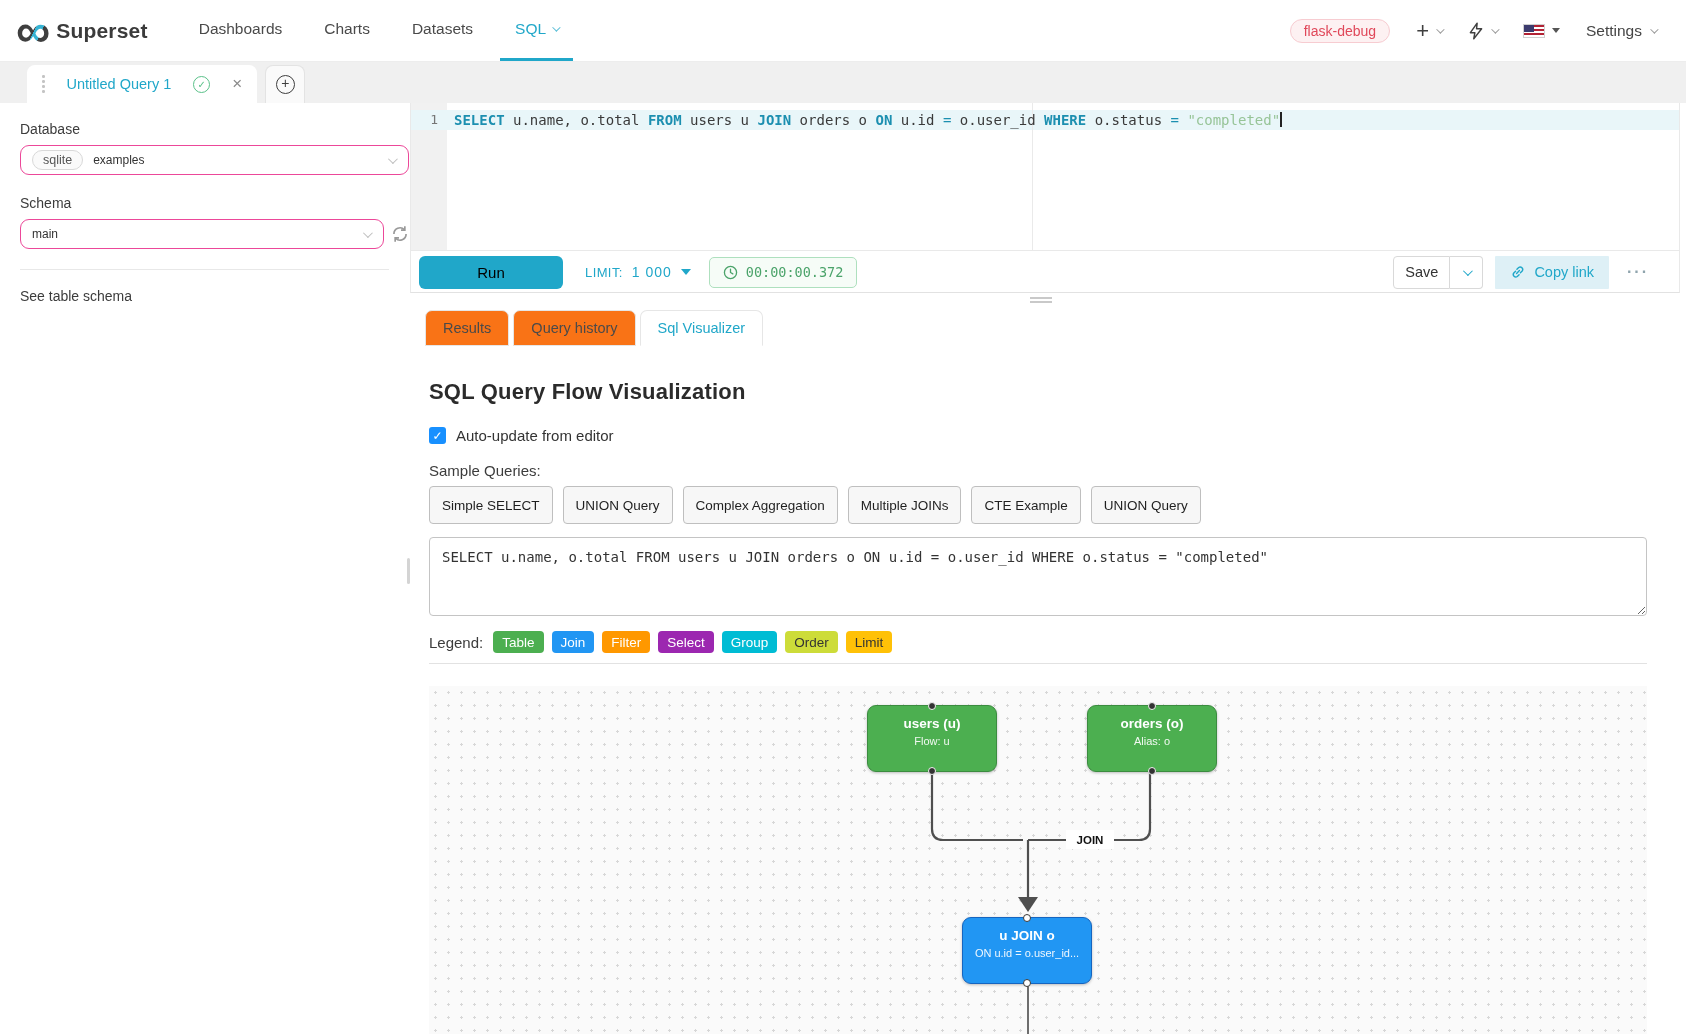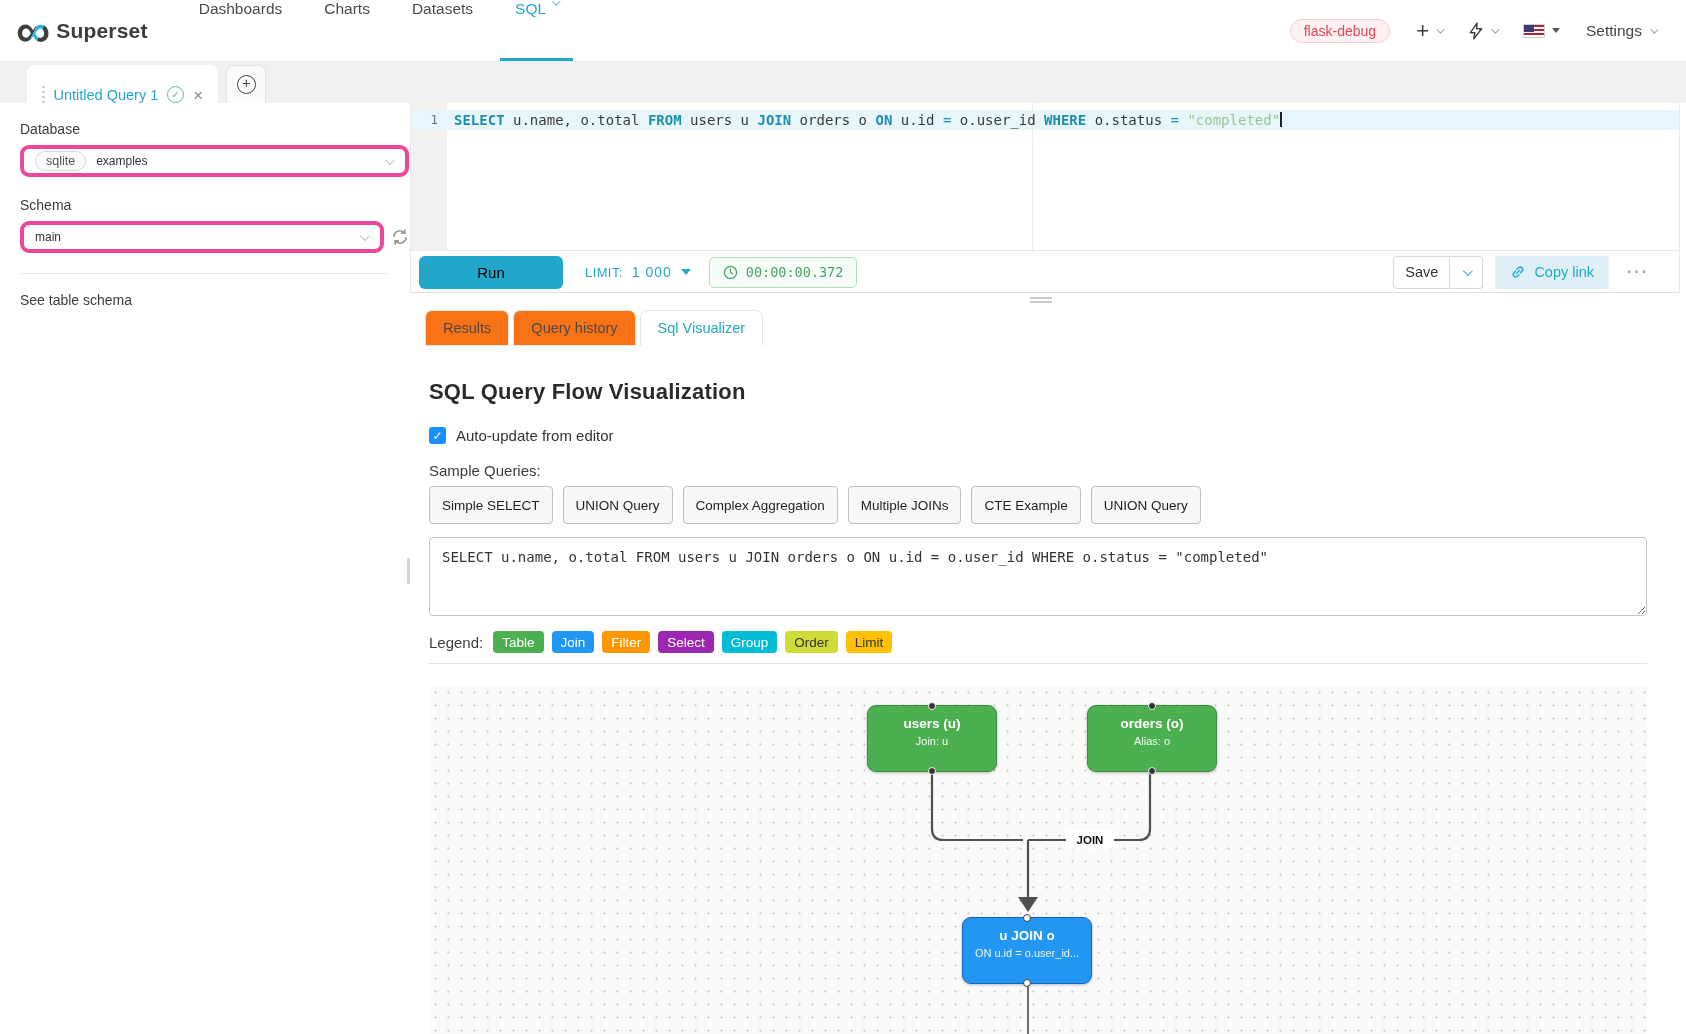--- a/index.html
+++ b/index.html
@@ -8,21 +8,21 @@
 
   
   .navbar { position:absolute; left:0; top:0; width:1686px; height:62px; background:#fff;
     display:flex; align-items:stretch; border-bottom:1px solid #ededed; z-index:5; }
   .brand { display:flex; align-items:center; padding-left:16px; margin-right:30px; }
   .logo-inf { font-size:48px; font-weight:bold; line-height:30px; margin-right:6px;
     background:linear-gradient(115deg,#3f3f3f 52%,#36b3d3 52% 68%,#3f3f3f 68%);
     -webkit-background-clip:text; background-clip:text; color:transparent; }
   .brand-name { font-size:21px; font-weight:bold; color:#3b3b3b; letter-spacing:.2px; }
   .nav-links { display:flex; align-items:stretch; }
-  .nav-item { display:flex; align-items:flex-start; gap:6px; padding:0 15px; margin:0 6px;
+  .nav-item { display:flex; align-items:center; gap:6px; padding:0 15px; margin:0 6px;
     font-size:15.5px; color:#4a4a4a; cursor:pointer; border-bottom:3px solid transparent; }
   .nav-item.active { color:#20A7C9; border-bottom-color:#20A7C9; }
   .chev { display:inline-block; width:7px; height:7px; border-right:1.6px solid currentColor;
     border-bottom:1.6px solid currentColor; transform:rotate(45deg) translateY(-2px); }
   .nav-chev { opacity:.75; width:6px; height:6px; }
   .nav-right { margin-left:auto; display:flex; align-items:center; gap:26px; padding-right:30px; }
   .env-badge { font-size:14px; color:#e0485a; background:#fdf1f2; border:1px solid #f7ccd1;
     border-radius:13px; padding:3px 13px; }
   .icon-group { display:flex; align-items:center; gap:7px; color:#444; cursor:pointer; }
   .plus-glyph { font-size:22px; line-height:20px; color:#3f3f3f; }
@@ -32,38 +32,38 @@
     background:repeating-linear-gradient(180deg,#b22234 0 2px,#fff 2px 4px); }
   .flag::after { content:""; position:absolute; left:0; top:0; width:10px; height:7px; background:#3c3b6e; }
   .caret-down { width:0; height:0; border-left:4px solid transparent; border-right:4px solid transparent;
     border-top:5px solid #555; }
   .settings { display:flex; align-items:center; gap:8px; font-size:15.5px; color:#454545; cursor:pointer; }
 
   
   .tabstrip { position:absolute; left:0; top:62px; width:1686px; height:41px; background:#f0f0f0;
     display:flex; align-items:flex-end; }
   .qtab { margin-left:27px; height:38px; background:#fff; border-radius:8px 8px 0 0;
-    display:flex; align-items:flex-end; gap:9px; padding:0 15px; }
+    display:flex; align-items:center; gap:22px; padding:0 15px; }
   .drag-dots { display:flex; flex-direction:column; gap:2.5px; }
   .drag-dots i { width:2.5px; height:2.5px; border-radius:50%; background:#c4c4c4; }
   .qtab-title { color:#20A7C9; font-size:14.5px; }
   .check-circle { width:17px; height:17px; border:1.3px solid #5ac189; border-radius:50%;
     color:#5ac189; font-size:10px; display:flex; align-items:center; justify-content:center; }
   .tab-close { color:#8a8a8a; font-size:17px; line-height:14px; cursor:pointer; }
   .newtab { margin-left:8px; width:40px; height:38px; background:#fafafa;
     border:1px solid #e3e3e3; border-bottom:none; border-radius:8px 8px 0 0;
     display:flex; align-items:center; justify-content:center; cursor:pointer; }
   .circle-plus { width:19px; height:19px; border:1.6px solid #3e3e3e; border-radius:50%;
     color:#3e3e3e; font-size:14px; line-height:15px; text-align:center; }
 
   
   .sidebar { position:absolute; left:0; top:103px; width:409px; bottom:0; background:#fff; padding:14px 0 0 20px; }
   .fld-label { font-size:14px; color:#3c3c3c; margin:4px 0 8px; }
   .fld-row { display:flex; align-items:center; gap:7px; margin-bottom:20px; }
-  .select { width:401px; height:30px; border:4px solid #ec4899; border-radius:9px; background:#fff;
+  .select { width:401px; height:30px; border:1px solid #ec4899; border-radius:9px; background:#fff;
     display:flex; align-items:center; padding:12px 11px; gap:10px; cursor:pointer; }
   .engine-pill { font-size:12.5px; color:#555; background:#fafafa; border:1px solid #d9d9d9;
     border-radius:11px; padding:2px 10px; }
   .select-value { font-size:12px; color:#333; flex:1; }
   .select-placeholder { font-size:14.5px; color:#c1c1c1; flex:1; }
   .select-chev { width:7px; height:7px; border-right:1.6px solid #bfbfbf; border-bottom:1.6px solid #bfbfbf;
     transform:rotate(45deg) translateY(-2px); margin-right:2px; }
   .refresh-btn { width:18px; height:18px; cursor:pointer; flex:none; }
   .side-divider { border:none; border-top:1px solid #e8e8e8; margin:2px 20px 18px 0; }
   .splitter { position:absolute; left:407px; top:558px; width:3px; height:26px; background:#d4d4d4; border-radius:2px; }
@@ -331,21 +331,21 @@
         <path d="M503 79 L503 143 Q503 154 514 154 L594 154" fill="none" stroke="#4f4f4f" stroke-width="2.2"></path>
         <path d="M721 79 L721 143 Q721 154 710 154 L599 154" fill="none" stroke="#4f4f4f" stroke-width="2.2"></path>
         <path d="M599 154 L599 213" fill="none" stroke="#4f4f4f" stroke-width="2.2"></path>
         <polygon points="589,211 609,211 599,226" fill="#4f4f4f"></polygon>
         <path d="M599 290 L599 348" fill="none" stroke="#3f3f3f" stroke-width="1.5"></path>
       </svg>
       <div class="edge-label">JOIN</div>
     <div class="flow-node" style="left: 438px; top: 19px; background: rgb(76, 175, 80); border-color: rgb(59, 140, 63);">
           <span class="handle htop dark"></span>
           <div class="fn-title">users (u)</div>
-          <div class="fn-sub">Join: u</div>
+          <div class="fn-sub">Flow: u</div>
           <span class="handle hbot dark"></span>
         </div>
         <div class="flow-node" style="left: 658px; top: 19px; background: rgb(76, 175, 80); border-color: rgb(59, 140, 63);">
           <span class="handle htop dark"></span>
           <div class="fn-title">orders (o)</div>
           <div class="fn-sub">Alias: o</div>
           <span class="handle hbot dark"></span>
         </div>
         <div class="flow-node" style="left: 533px; top: 231px; background: rgb(33, 150, 243); border-color: rgb(21, 101, 192);">
           <span class="handle htop light"></span>

